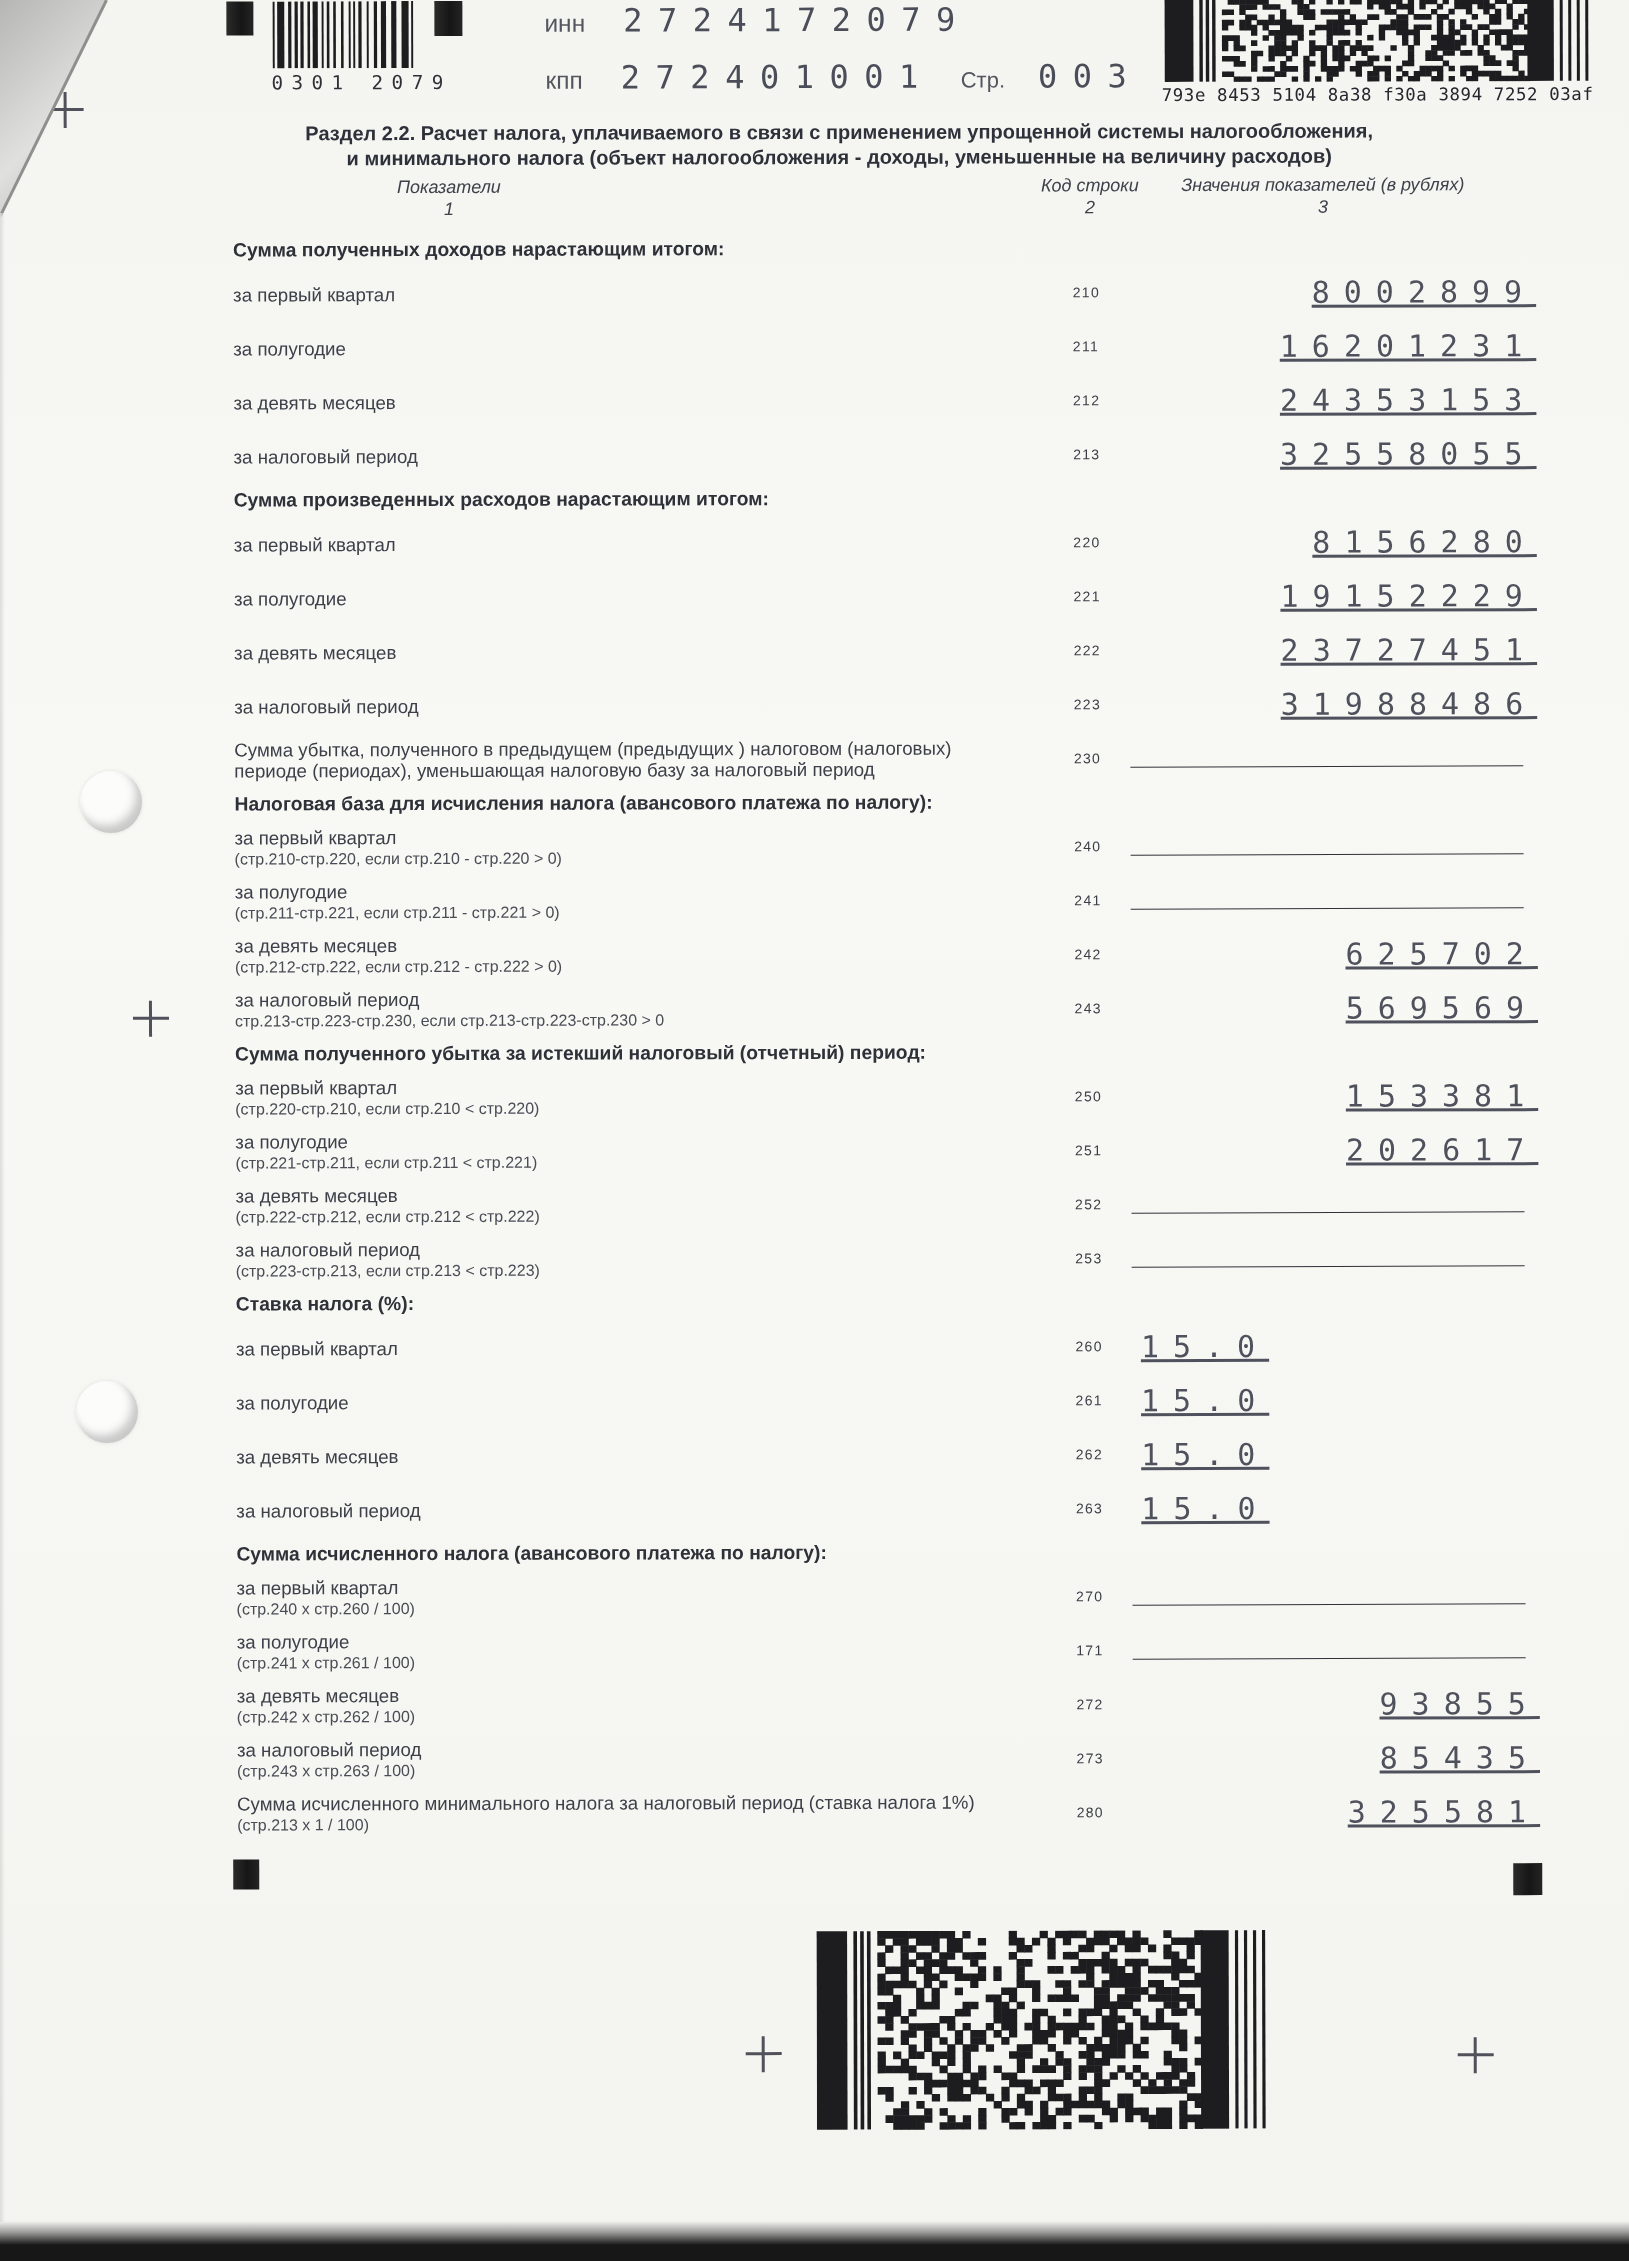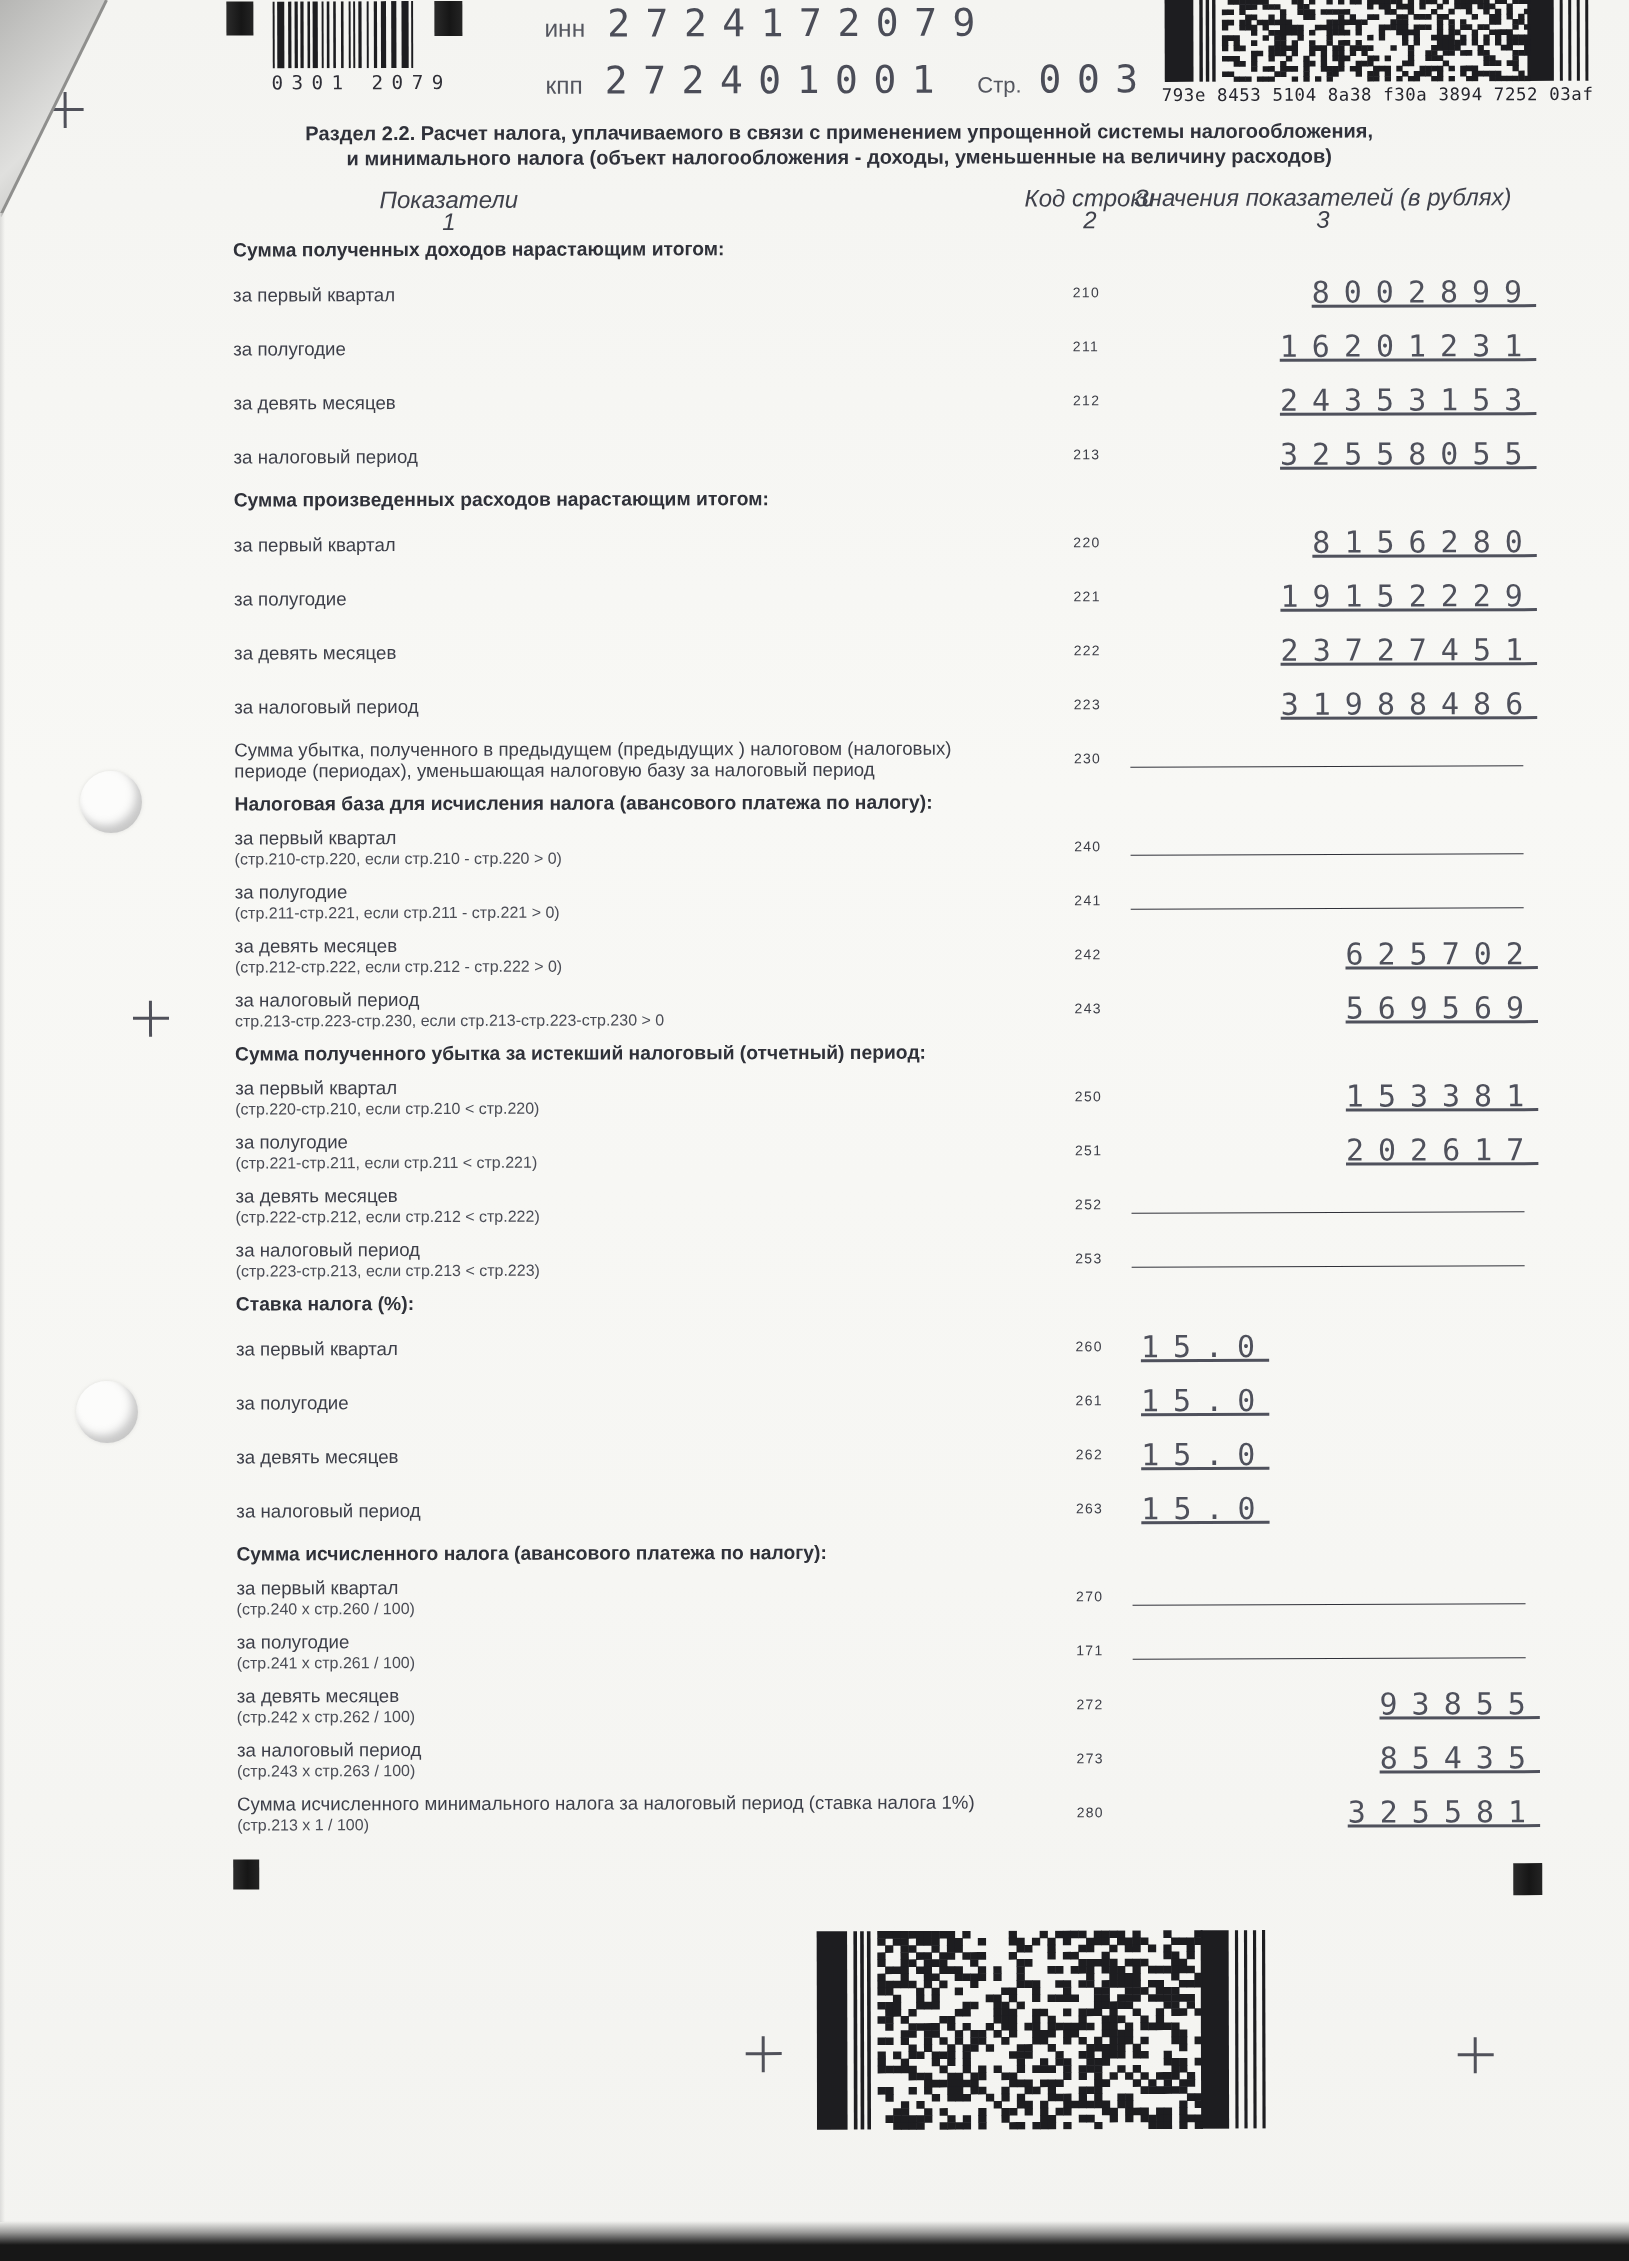--- a/index.html
+++ b/index.html
@@ -36,31 +36,31 @@
   .sq-bot-b{left:1511px;top:1865px;width:29px;height:32px;}
   
   .barcode1d{position:absolute;left:274px;top:0;width:143px;text-align:right;}
   .bclabel{font-family:"DejaVu Sans Mono",monospace;font-size:19.3px;letter-spacing:8.4px;color:#2f2f37;margin-top:2.6px;white-space:nowrap;}
   .idrow{position:absolute;display:flex;align-items:baseline;white-space:nowrap;}
   .idrow-1{left:547px;top:1.3px;}
   .idrow-2{left:548px;top:58px;}
   .fieldlabel{font-size:24.5px;color:#54565f;margin-right:22px;}
   .fieldlabel.pg{margin-left:27px;margin-right:17px;font-size:22px;}
   .ocr{font-family:"DejaVu Sans Mono",monospace;color:#4b4d58;}
-  .big{font-size:38px;letter-spacing:15.5px;}
+  .big{font-size:32px;letter-spacing:15.5px;margin-left:16px;}
   .pdf417{position:absolute;}
   .pdf417-top{left:1167px;top:0;width:426px;height:83px;}
   .pdf417-bottom{left:814px;top:1931px;width:451px;height:199px;}
   .hex{position:absolute;left:1158px;top:86px;width:444px;text-align:center;
     font-family:"DejaVu Sans Mono",monospace;font-size:17.4px;letter-spacing:0.6px;color:#26262e;white-space:nowrap;}
   
   .title{position:absolute;left:213px;top:120px;width:1257px;text-align:center;
     font-weight:bold;font-size:20px;line-height:24.5px;color:#2f313a;}
-  .colhead{position:absolute;top:188px;transform:translateX(-50%);text-align:center;
-    font-style:italic;font-size:24px;line-height:22px;color:#3f414b;white-space:nowrap;}
+  .colhead{position:absolute;top:175px;transform:translateX(-50%);text-align:center;
+    font-style:italic;font-size:18px;line-height:22px;color:#3f414b;white-space:nowrap;}
   .ch1{left:451px;} .ch2{left:1092px;} .ch3{left:1325px;}
   
   #rows{position:absolute;top:232px;left:235px;width:1290px;}
   .section{height:34px;display:flex;align-items:center;font-weight:bold;font-size:19.3px;color:#2f3139;}
   .row{height:54px;display:grid;grid-template-columns:819px 77px 393px;align-items:center;}
   .lbl{font-size:18.7px;line-height:21px;color:#3d3f49;}
   .formula{font-size:16px;line-height:18.7px;color:#4b4d56;margin-top:1.9px;}
   .ccell{font-size:14px;letter-spacing:1.3px;color:#3c3e47;padding-left:20.6px;}
   .vcell{display:flex;align-items:center;justify-content:flex-end;}
   .vcell.left{justify-content:flex-start;padding-left:9px;}

